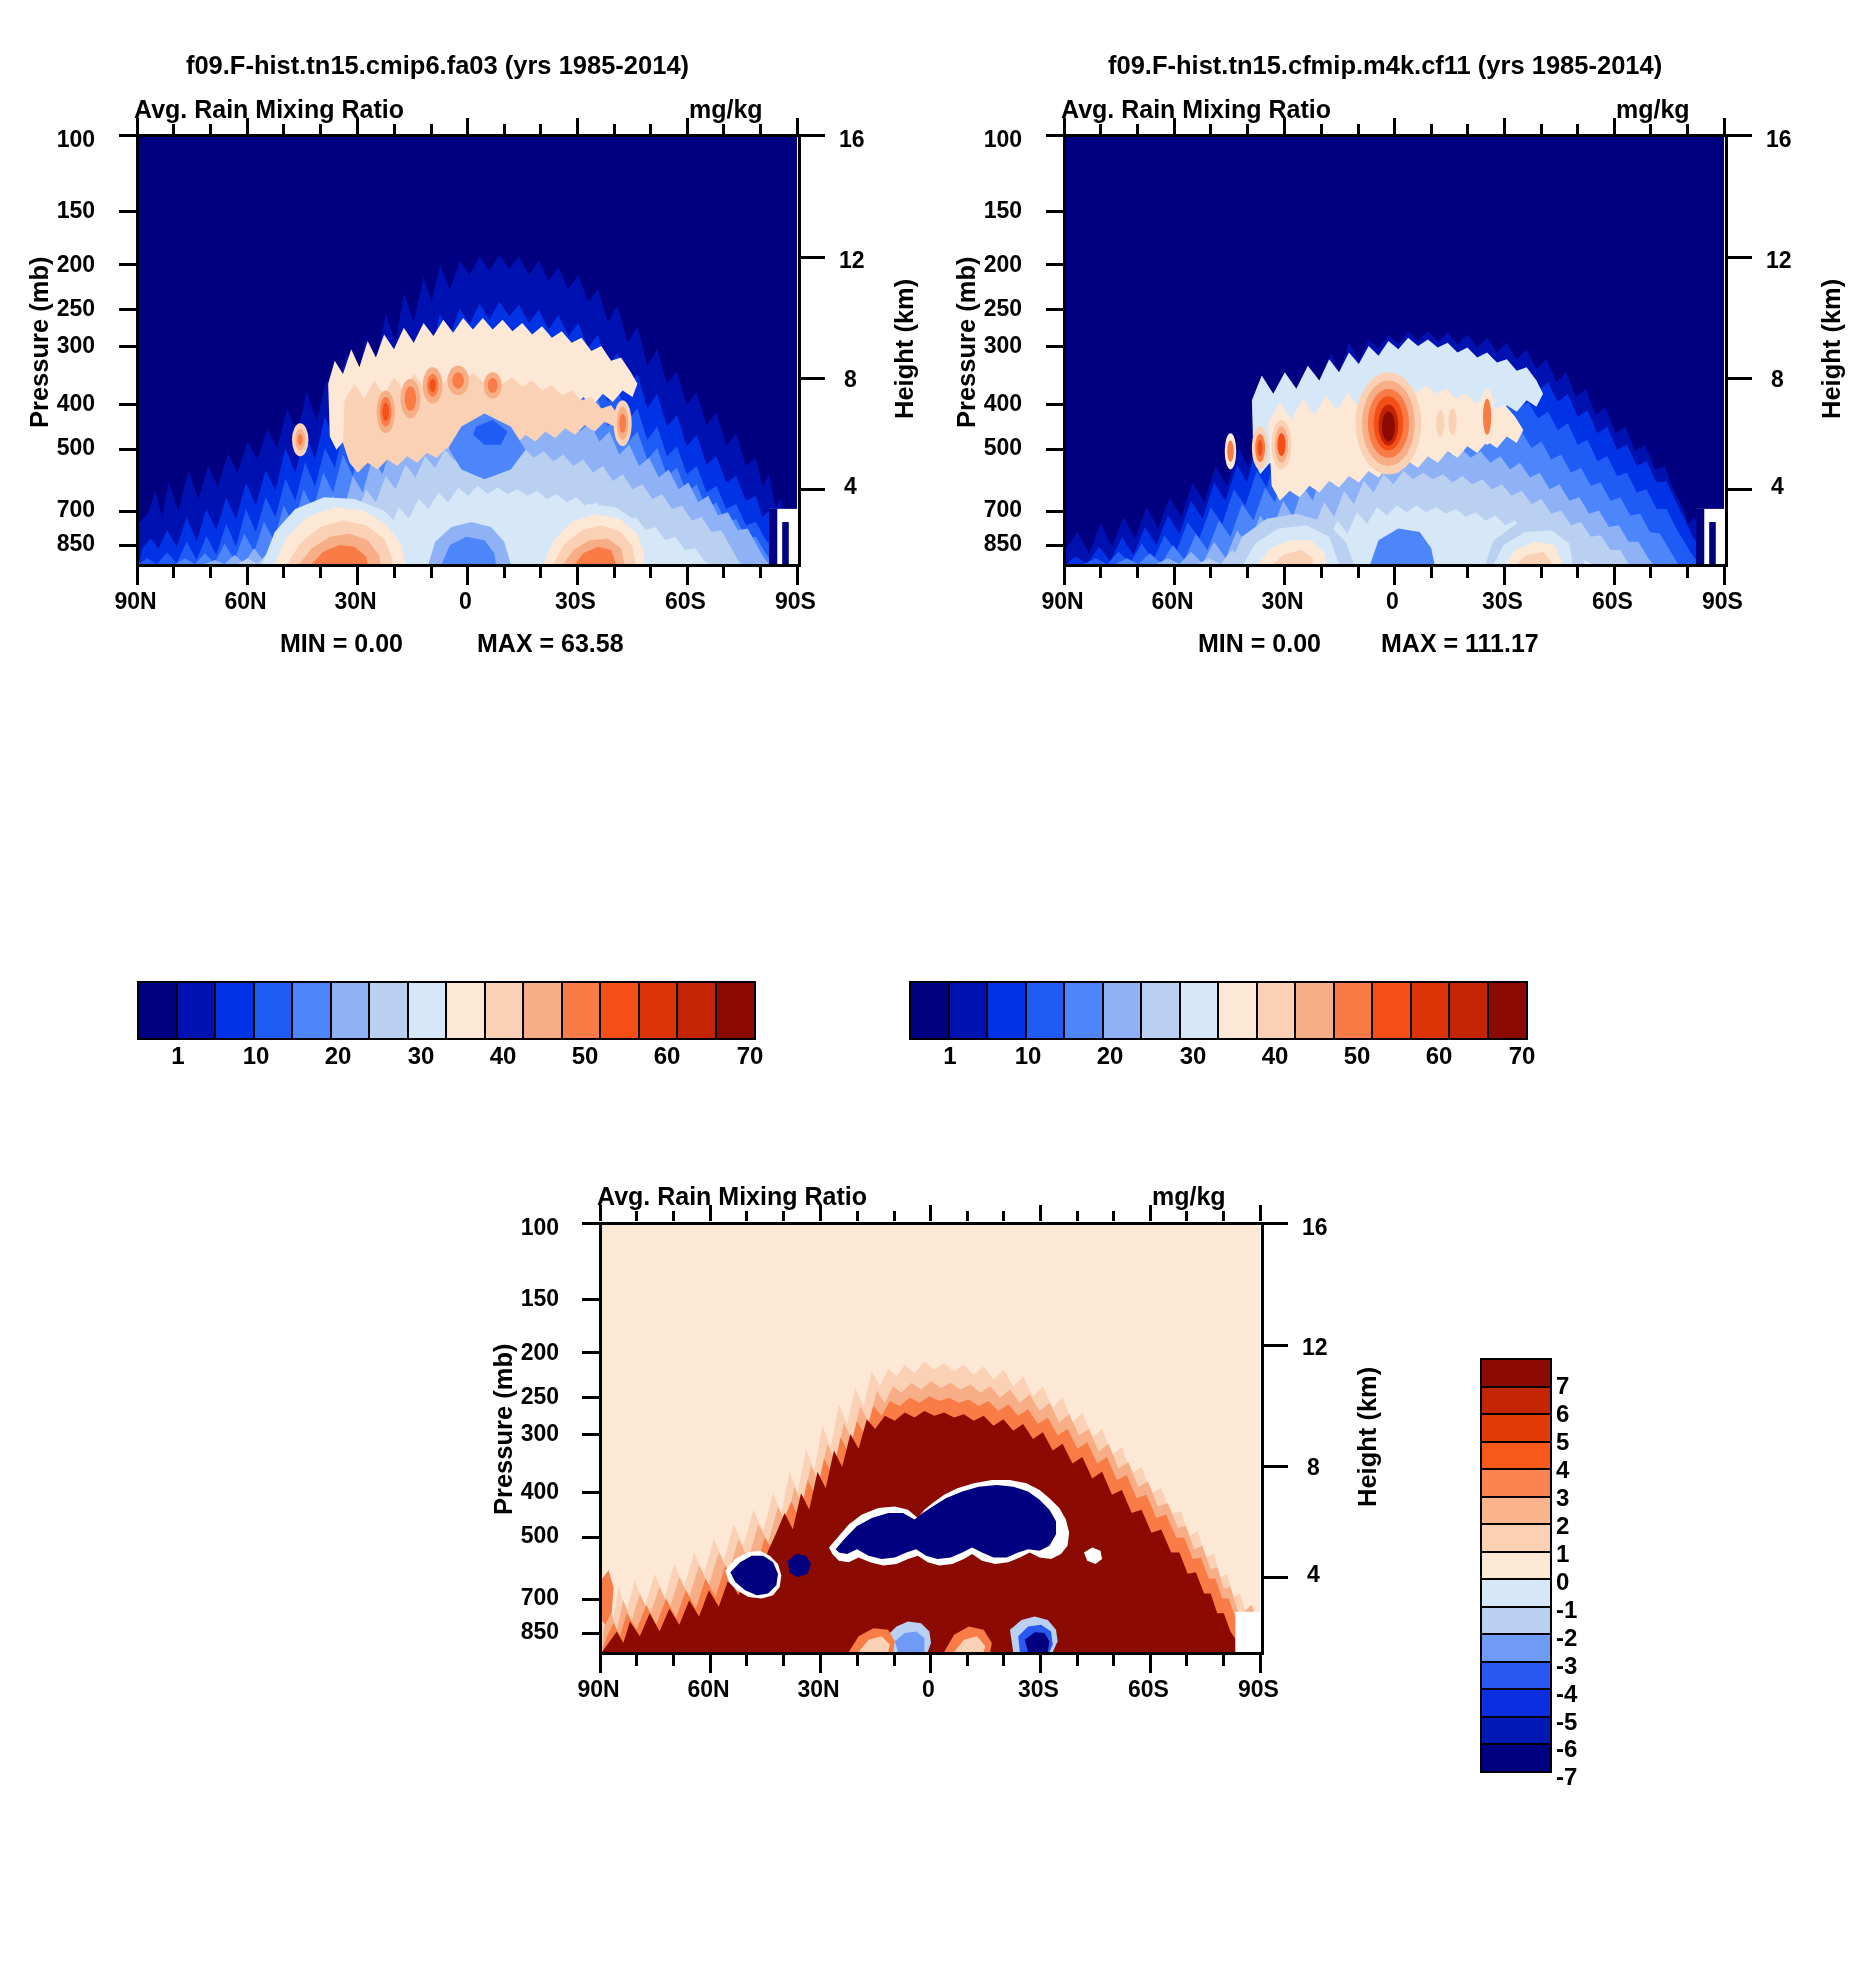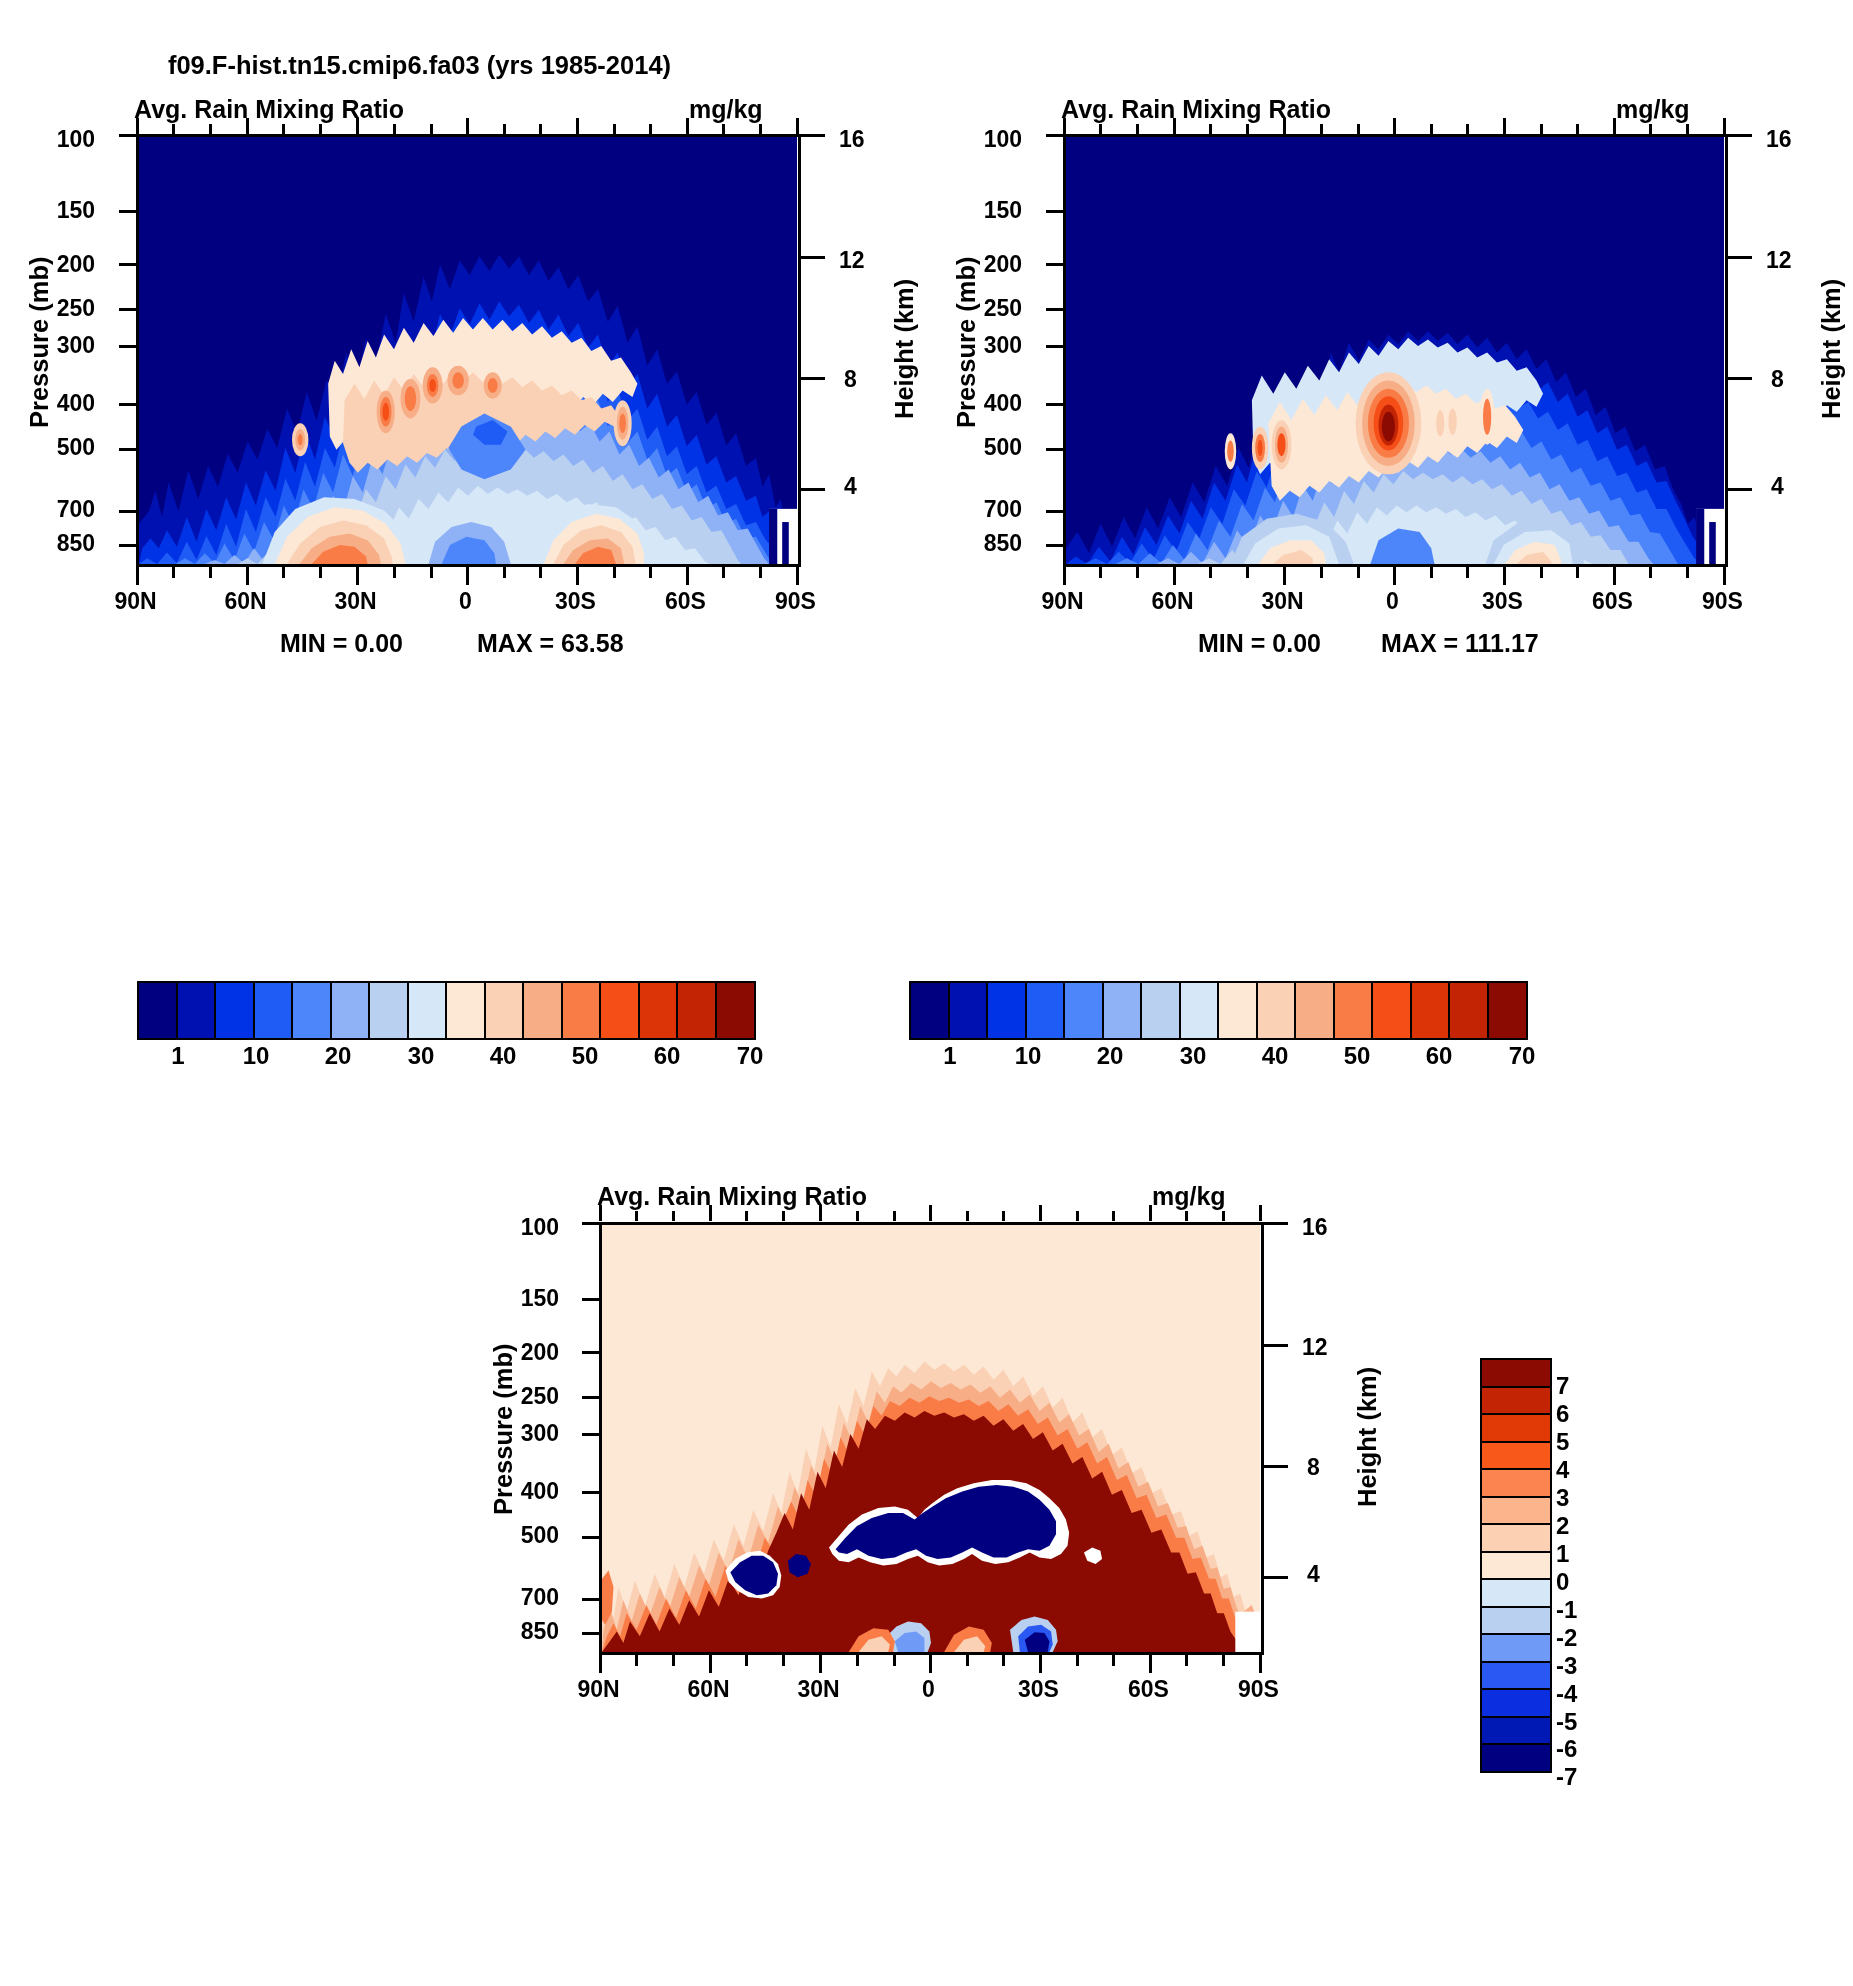--- a/index.html
+++ b/index.html
@@ -1,20 +1,20 @@
 <!DOCTYPE html>
 <html style="font-size:13px"><head>
 <meta charset="utf-8">
 <style>
   html,body{margin:0;padding:0;background:#ffffff;}
   body{width:1854px;height:1987px;font-family:"Liberation Sans",sans-serif;color:#000;position:relative;overflow:hidden;}
   .fig{position:absolute;left:0;top:0;width:1854px;height:1987px;}
   .abs{position:absolute;}
   #main-title{left:0;top:3.3px;width:1854px;font-size:41px;font-weight:bold;text-align:center;letter-spacing:0.4px;}
-  .panel-title{font-size:25.5px;font-weight:bold;text-align:center;white-space:nowrap;}
+  .panel-title{font-size:25.5px;font-weight:bold;text-align:center;white-space:nowrap;padding-left:18px;}
   .sub-title{font-size:25px;font-weight:bold;white-space:nowrap;}
   .unit-lab{font-size:25px;font-weight:bold;white-space:nowrap;}
   .tick-lab{font-size:23px;font-weight:bold;white-space:nowrap;}
   .cb-lab{font-size:24px;font-weight:bold;white-space:nowrap;}
   .minmax{font-size:25px;font-weight:bold;white-space:nowrap;}
   .axis-title{font-size:25.5px;font-weight:bold;white-space:nowrap;transform-origin:0 0;}
   .plotbox{position:absolute;border:3.3px solid #000;box-sizing:border-box;overflow:hidden;}
   .plotbox svg{display:block;}
   .tickv{position:absolute;background:#000;}
   .cbcell{box-sizing:border-box;border:2.5px solid #000;}
@@ -211,20 +211,21 @@
       <div class="abs cb-lab" style="left:160px;top:0px;width:82px;text-align:center;">20</div>
       <div class="abs cb-lab" style="left:243px;top:0px;width:82px;text-align:center;">30</div>
       <div class="abs cb-lab" style="left:325px;top:0px;width:82px;text-align:center;">40</div>
       <div class="abs cb-lab" style="left:407px;top:0px;width:82px;text-align:center;">50</div>
       <div class="abs cb-lab" style="left:489px;top:0px;width:82px;text-align:center;">60</div>
       <div class="abs cb-lab" style="left:572px;top:0px;width:82px;text-align:center;">70</div>
     </div>
   </div>
 
   <div class="abs" style="left:927px;top:0;width:927px;height:1119px;">
+    <div class="abs panel-title" style="left:20.6px;top:51px;width:839px;">f09.F-hist.tn15.cfmip.m4k.cf11 (yrs 1985-2014)</div>
     <div class="abs sub-title" style="left:134px;top:95px;">Avg. Rain Mixing Ratio</div>
     <div class="abs unit-lab" style="left:689px;top:95px;">mg/kg</div>
 
     <div class="abs axis-title" style="left:25px;top:428px;transform:rotate(-90deg);">Pressure (mb)</div>
     <div class="abs axis-title" style="left:890px;top:419px;transform:rotate(-90deg);">Height (km)</div>
 
     <div class="abs tick-lab" style="left:39px;top:126px;width:56px;text-align:right;">100</div>
     <div class="abs tick-lab" style="left:39px;top:197px;width:56px;text-align:right;">150</div>
     <div class="abs tick-lab" style="left:39px;top:251px;width:56px;text-align:right;">200</div>
     <div class="abs tick-lab" style="left:39px;top:295px;width:56px;text-align:right;">250</div>

